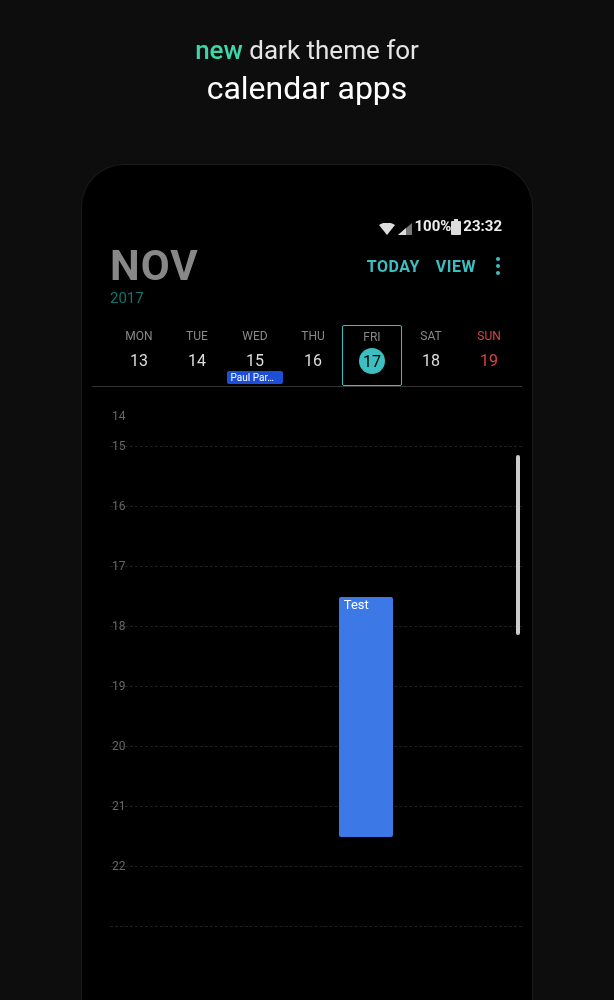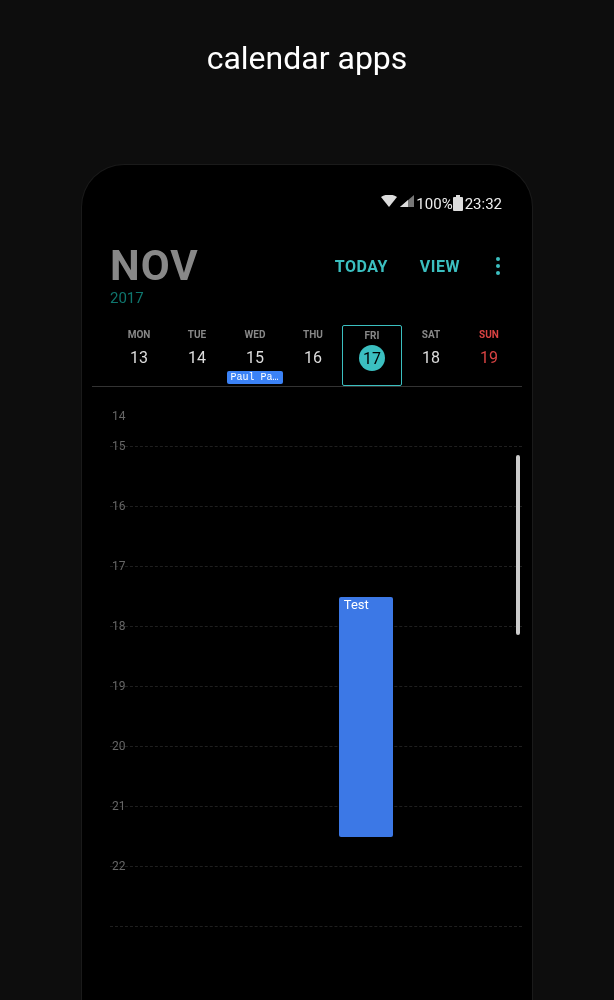--- a/index.html
+++ b/index.html
@@ -52,25 +52,26 @@
       right: 10px;
       top: 10px;
       bottom: 0;
       background: #000;
       border-radius: 32px 32px 0 0;
       overflow: hidden;
     }
     .status-bar {
       height: 60px;
       display: flex;
-      align-items: flex-start;
+      align-items: flex-end;
       justify-content: flex-end;
       padding: 20px 20px 0 0;
       color: #ddd;
       font-size: 14px;
+      font-weight: bold;
     }
     .status-icons {
       display: flex;
       align-items: center;
       gap: 3px;
     }
     .wifi-icon, .signal-icon, .battery-icon {
       display: inline-flex;
     }
     .status-text {
@@ -96,21 +97,21 @@
     .year-label {
       font-size: 15px;
       color: #0f766e;
       margin-top: 2px;
     }
     .header-actions {
       flex: 1;
       display: flex;
       justify-content: flex-end;
       align-items: center;
-      gap: 32px;
+      gap: 16px;
       padding-top: 8px;
     }
     .header-btn {
       color: #3bbfc0;
       font-size: 16px;
       font-weight: 700;
       letter-spacing: 0.5px;
     }
     .kebab {
       display: flex;
@@ -130,23 +131,23 @@
       border-bottom: 1px solid #333;
       height: 62px;
       position: relative;
     }
     .day-col {
       flex: 1;
       text-align: center;
       padding-top: 4px;
     }
     .day-name {
-      font-size: 10px;
+      font-size: 12px;
       color: #888;
-      font-weight: 700;
+      font-weight: 400;
     }
     .day-num {
       font-size: 16px;
       color: #ddd;
       margin-top: 4px;
       display: inline-flex;
       width: 26px;
       height: 26px;
       align-items: center;
       justify-content: center;
@@ -160,27 +161,26 @@
       border-radius: 2px;
     }
     .day-col.today .day-num {
       background: #3bbfc0;
       color: #000;
     }
     .allday-event {
       position: absolute;
       font-size: 10px;
       color: #fff;
-      background: #3b82f6;
+      background: #1d4ed8;
       padding: 1px 4px;
       border-radius: 2px;
       white-space: nowrap;
       overflow: hidden;
       text-overflow: ellipsis;
-      font-family: Liberation Mono, monospace;
     }
     .time-grid {
       position: relative;
       padding-left: 18px;
     }
     .hour-row {
       height: 60px;
       position: relative;
       border-bottom: 1px dashed #1f1f1f;
     }
@@ -206,20 +206,23 @@
       width: 4px;
       height: 180px;
       background: #ccc;
       border-radius: 2px;
     }
   </style>
 </head>
 <body>
 
 <div class="promo-header">
+  <div class="promo-line1">
+    <span class="highlight">new</span><span> dark theme for</span>
+  </div>
   <div class="promo-line2">calendar apps</div>
 </div>
 
 <div class="phone-frame">
   <div class="phone-screen">
 
     <div class="status-bar">
       <div class="status-icons">
         <span class="wifi-icon">
           <svg width="16" height="12" viewBox="0 0 16 12">

